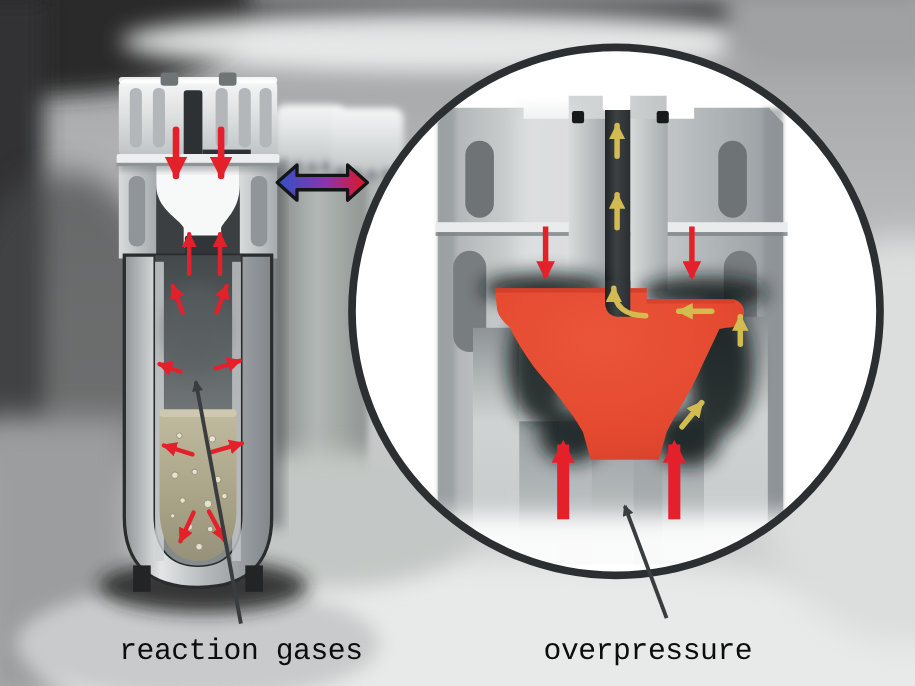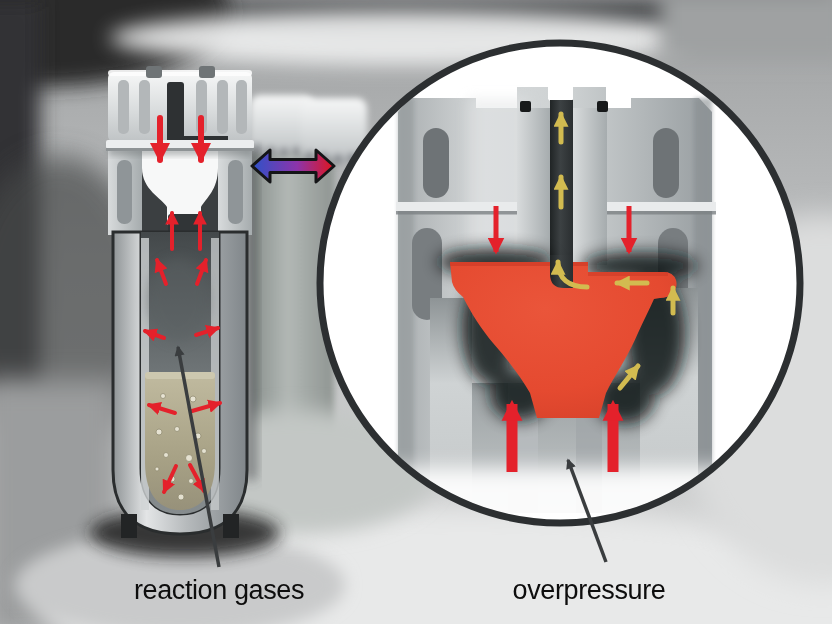--- a/index.html
+++ b/index.html
@@ -1,17 +1,17 @@
 <!DOCTYPE html>
 <html style="--arrow-red: #e4212b; --seal-red: #e54a30; --arrow-yellow: #d2bb50; --double-arrow-blue: #2e52c8; --double-arrow-purple: #8c34ab; --double-arrow-red: #e0151e; --ring-dark: #2c2f31; --leader-dark: #3a3d3f; --label-text: #0d0d0d; --liquid-tan: #aba583; --inset-background: #ffffff;"><head>
 <meta charset="utf-8">
 <style>
   html,body{margin:0;padding:0;background:#e9e9e9;}
   #stage{position:relative;width:832px;height:624px;overflow:hidden;
-         font-family:Liberation Sans, sans-serif;}
+         font-family:Liberation Mono, monospace;}
   svg{display:block;}
   .callout-label{fill:var(--label-text,#0d0d0d);font-size:27px;letter-spacing:-0.4px;}
   .rA{stroke:var(--arrow-red,#e4212b);fill:none;}
   .yA{stroke:var(--arrow-yellow,#d2bb50);fill:none;}
   .leader{stroke:var(--leader-dark,#3a3d3f);fill:none;}
   .ring{stroke:var(--ring-dark,#2c2f31);}
 </style>
 </head>
 <body>
 

